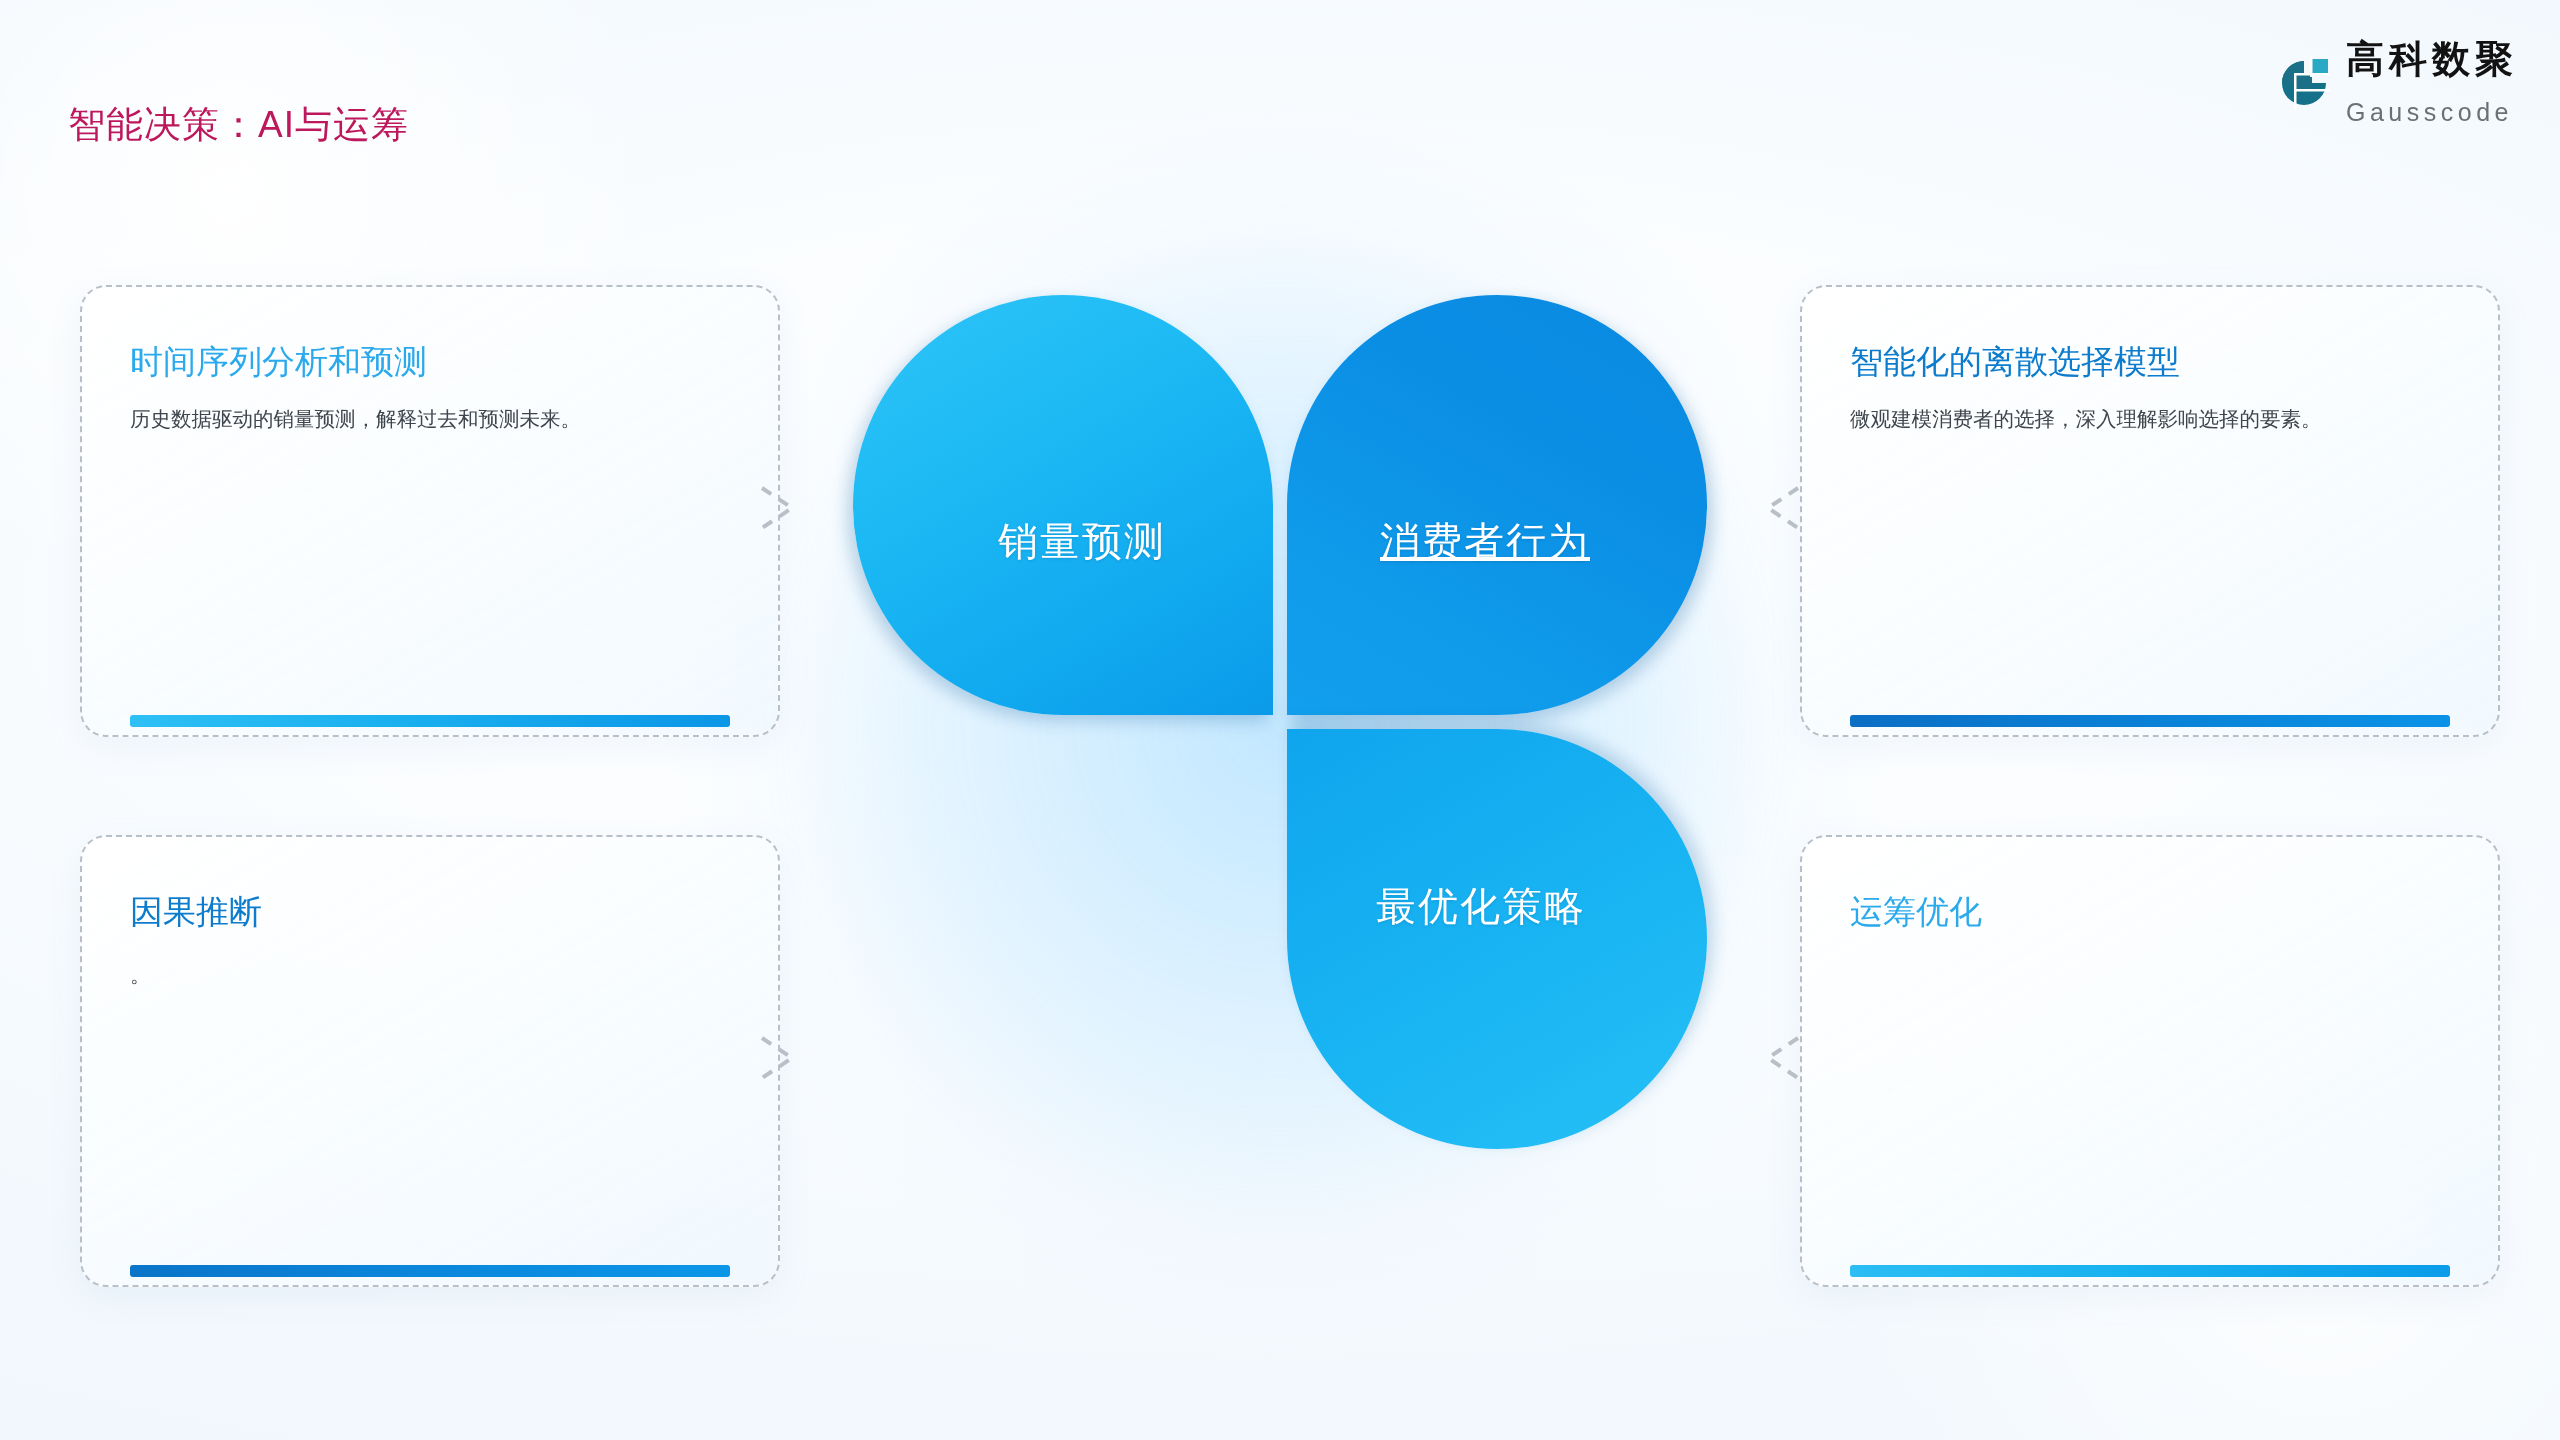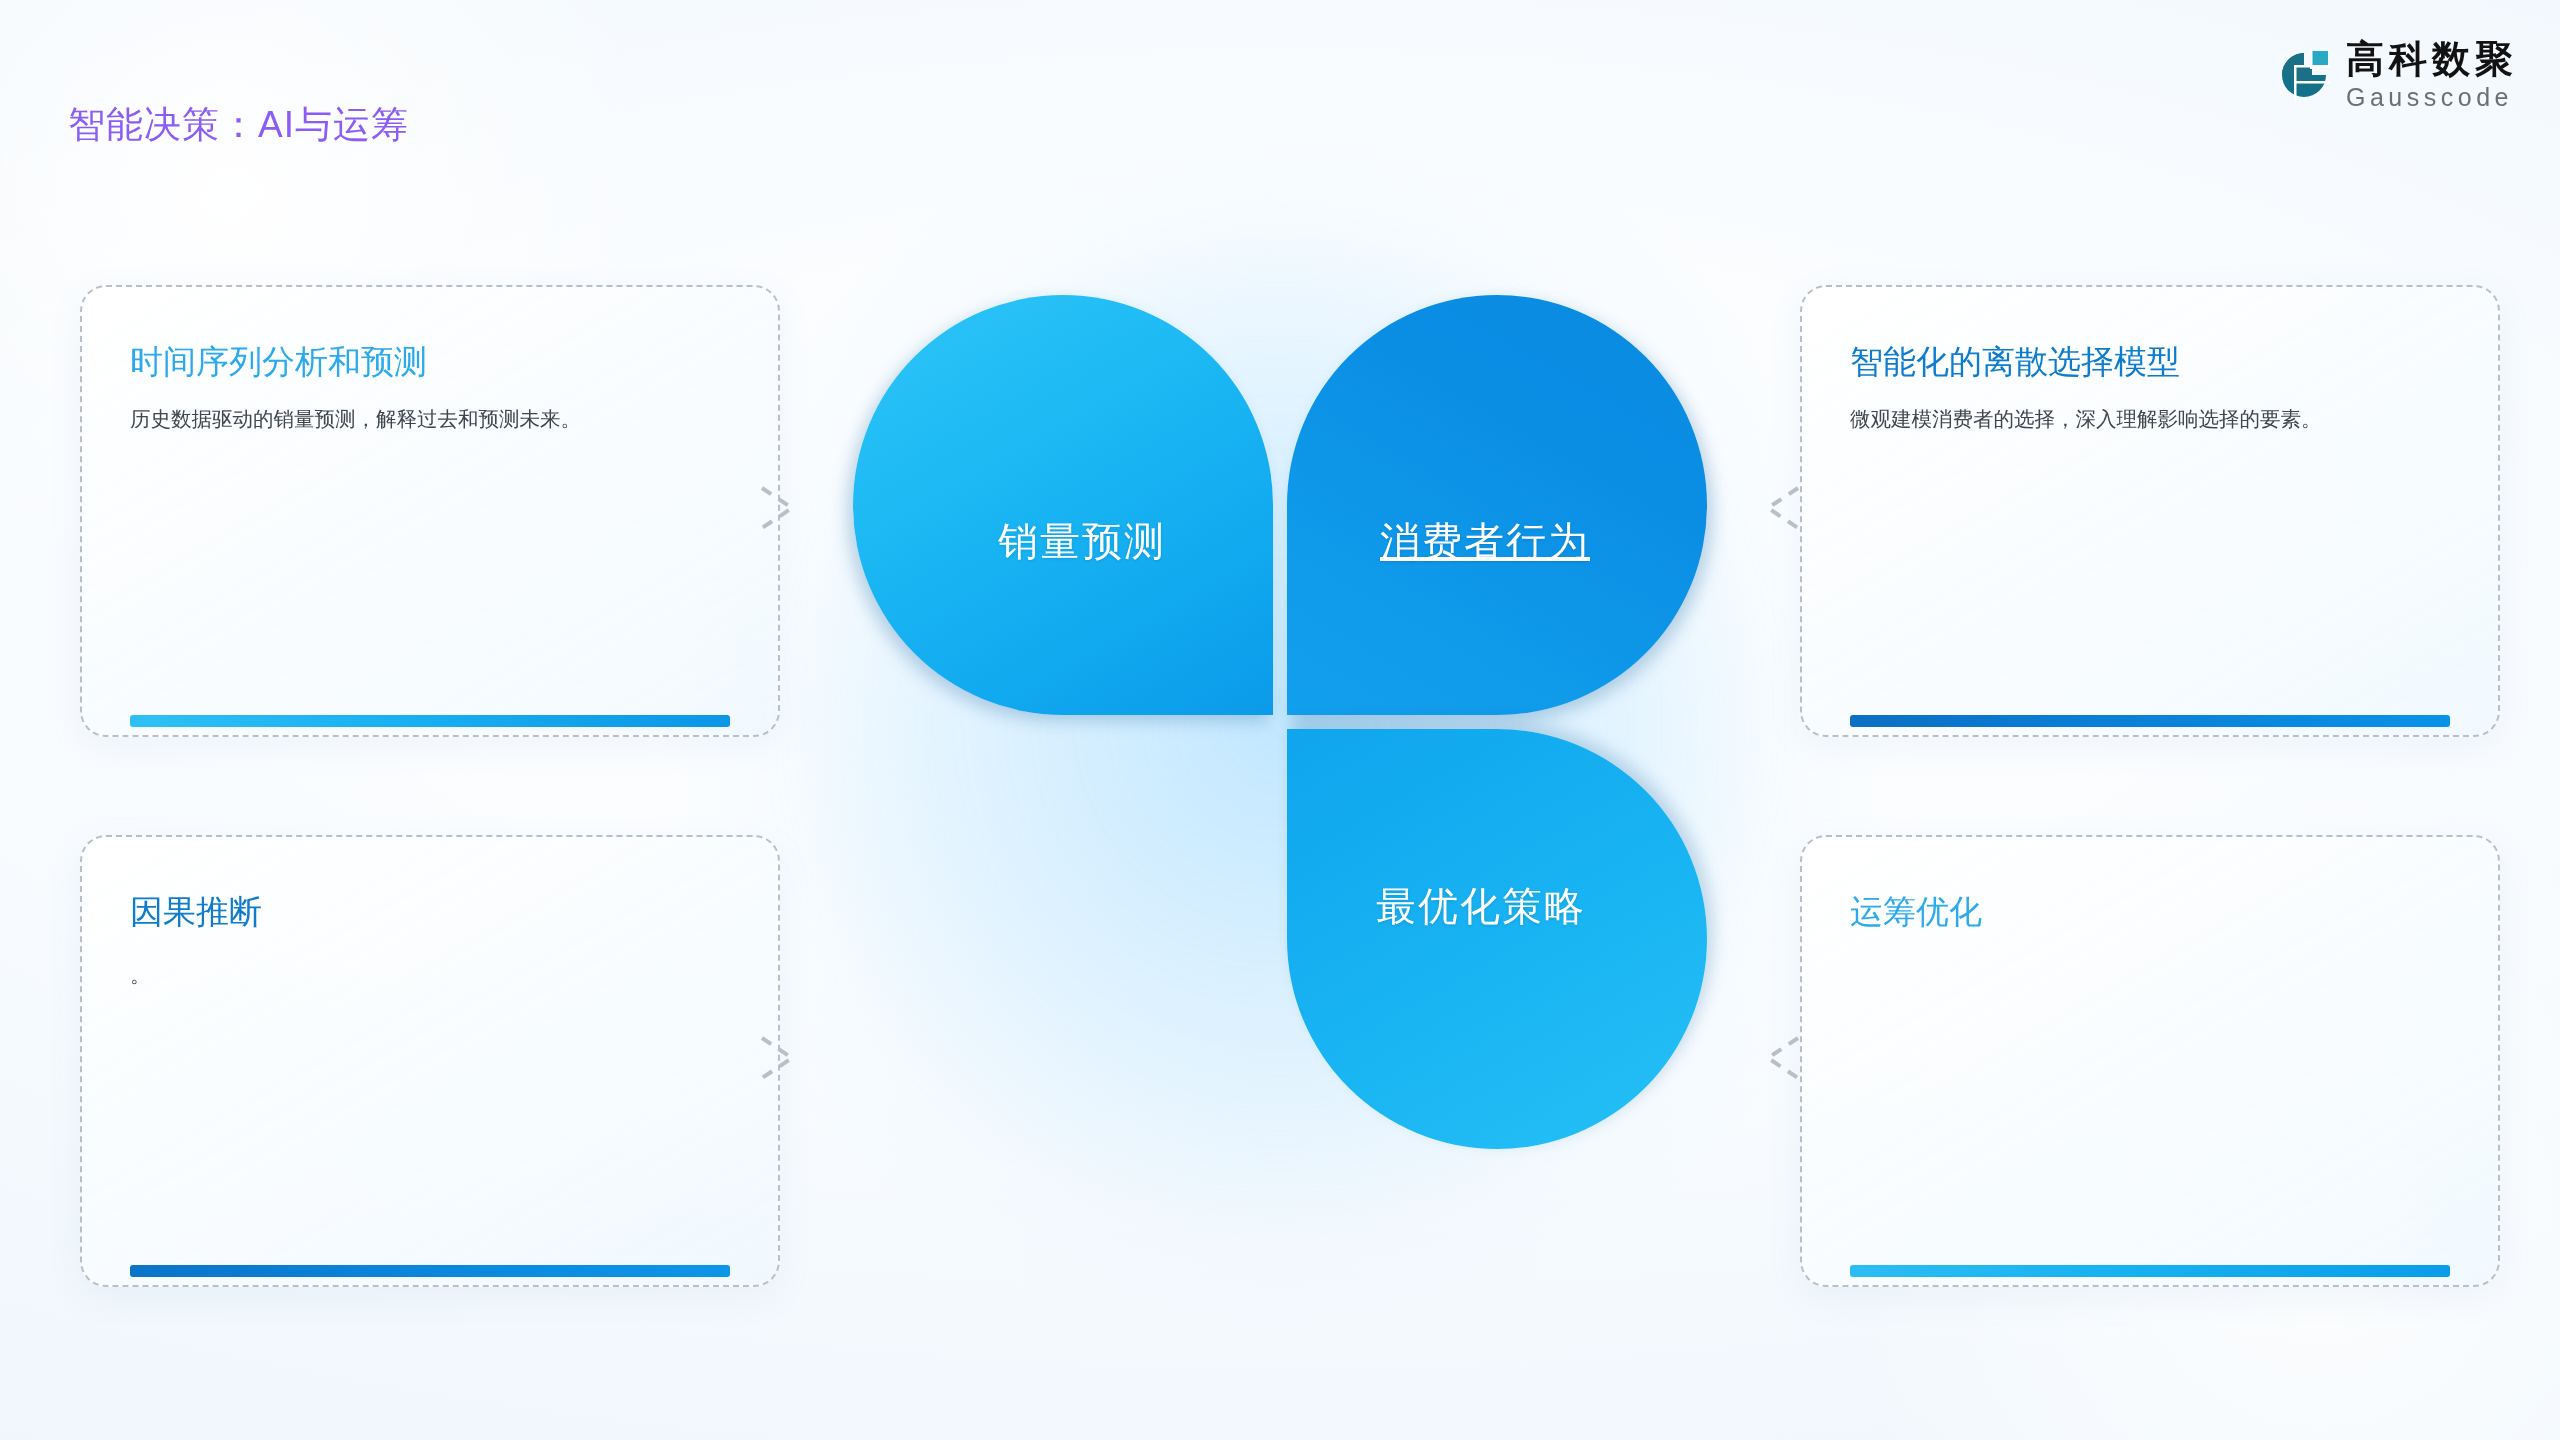--- a/index.html
+++ b/index.html
@@ -21,28 +21,28 @@
     background:radial-gradient(circle,rgba(255,255,255,.95) 0%,rgba(255,255,255,0) 68%);}
   .glow-b{right:-260px;bottom:-300px;width:1000px;height:1000px;
     background:radial-gradient(circle,rgba(255,255,255,.8) 0%,rgba(255,255,255,0) 70%);}
   .glow-c{left:50%;top:50%;transform:translate(-50%,-50%);width:1250px;height:1250px;
     background:radial-gradient(circle,rgba(180,225,255,.38) 0%,rgba(196,232,255,.16) 45%,rgba(255,255,255,0) 70%);}
 
   
   .page-title{
     position:absolute;left:68px;top:100px;
     font-size:37px;letter-spacing:1px;
-    color:#8b5cf6;font-weight:400;white-space:nowrap;
+    color:#be185d;font-weight:400;white-space:nowrap;
   }
   .brand{
     position:absolute;right:42px;top:40px;
     display:flex;align-items:center;gap:16px;
   }
   .brand-mark{width:52px;height:52px;position:relative;flex:0 0 auto;}
-  .brand-text{display:flex;flex-direction:column;justify-content:center;line-height:1;}
+  .brand-text{display:flex;flex-direction:column;justify-content:center;line-height:1;gap:15px;}
   .brand-cn{font-size:38px;color:#121212;font-weight:700;letter-spacing:5px;
             font-family:"DejaVu Sans","Liberation Sans",sans-serif;}
   .brand-en{font-size:25px;color:#6c6f73;letter-spacing:4.5px;margin-top:7px;font-weight:400;}
 
   
   .card{
     position:absolute;width:700px;height:452px;
     border:2px dashed #b9bfc6;border-radius:26px;
     background:linear-gradient(150deg,rgba(255,255,255,.92) 0%,rgba(248,252,255,.86) 55%,rgba(239,248,254,.80) 100%);
     box-shadow:0 10px 34px rgba(120,160,195,.09);

